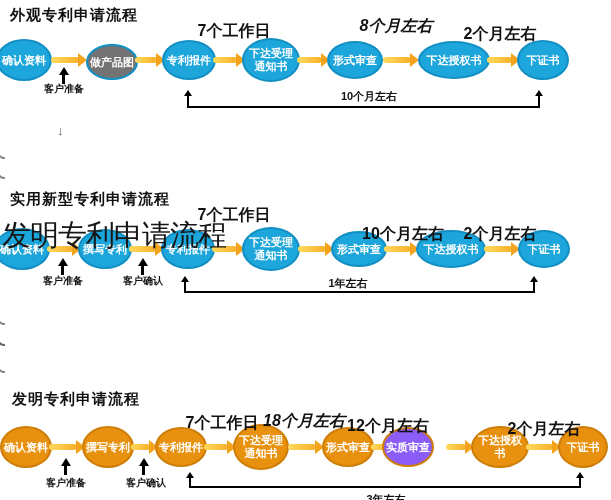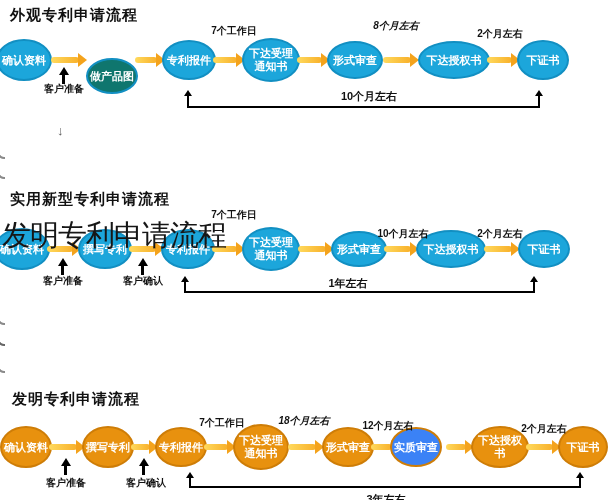--- a/index.html
+++ b/index.html
@@ -23,21 +23,21 @@
   }
   .flow-arrow .head{
     position:absolute;right:0;top:1px;width:0;height:0;
     border-top:7px solid transparent;border-bottom:7px solid transparent;
     border-left:9px solid #F4A31C;
   }
   .time-label,.note-label,.bracket-label{
     position:absolute;transform:translate(-50%,-50%);font-weight:bold;
     color:#111;white-space:nowrap;
   }
-  .time-label{font-size:10px;}
+  .time-label{font-size:16px;}
   .note-label{font-size:10px;}
   .bracket-label{font-size:11px;}
   .up-arrow{position:absolute;width:11px;}
   .up-arrow .head{
     width:0;height:0;margin:0 auto;
     border-left:5px solid transparent;border-right:5px solid transparent;
     border-bottom:8px solid #000;
   }
   .up-arrow .stem{width:3px;height:9px;background:#000;margin:0 auto;}
   .hline{position:absolute;height:2px;background:#000;}
@@ -70,21 +70,21 @@
   <div class="hook" style="top:315px;"></div>
   <div class="hook" style="top:336px;border-color:#666;"></div>
   <div class="hook" style="top:363px;"></div>
 <div class="flow">
       <div class="flow-title" style="left: 10px; top: 6px;">外观专利申请流程</div>
       <div class="node" style="left: -4px; top: 39px; width: 56px; height: 42px; background: rgb(28, 166, 219); border: 2px solid rgb(18, 143, 194);">确认资料</div>
       <div class="flow-arrow" style="left: 51px; top: 52px; width: 36px;">
         <div class="bar"></div>
         <div class="head"></div>
       </div>
-      <div class="node" style="left: 86px; top: 58px; width: 52px; height: 36px; background: #0f766e; border: 2px solid rgb(18, 143, 194);">做产品图</div>
+      <div class="node" style="left: 86px; top: 44px; width: 52px; height: 36px; background: #737373; border: 2px solid rgb(18, 143, 194);">做产品图</div>
       <div class="flow-arrow" style="left: 135px; top: 52px; width: 30px;">
         <div class="bar"></div>
         <div class="head"></div>
       </div>
       <div class="node" style="left: 162px; top: 40px; width: 54px; height: 40px; background: rgb(28, 166, 219); border: 2px solid rgb(18, 143, 194);">专利报件</div>
       <div class="flow-arrow" style="left: 213px; top: 52px; width: 32px;">
         <div class="bar"></div>
         <div class="head"></div>
       </div>
       <div class="node" style="left: 242px; top: 38px; width: 58px; height: 44px; background: rgb(28, 166, 219); border: 2px solid rgb(18, 143, 194);">下达受理<br>通知书</div>
@@ -191,21 +191,21 @@
       <div class="node" style="left: 233px; top: 424px; width: 56px; height: 46px; background: rgb(232, 145, 14); border: 2px solid rgb(206, 125, 7);">下达受理<br>通知书</div>
       <div class="flow-arrow" style="left: 287.5px; top: 439px; width: 36px;">
         <div class="bar"></div>
         <div class="head"></div>
       </div>
       <div class="node" style="left: 322px; top: 427px; width: 52px; height: 40px; background: rgb(232, 145, 14); border: 2px solid rgb(206, 125, 7);">形式审查</div>
       <div class="flow-arrow" style="left: 371px; top: 439px; width: 29px;">
         <div class="bar"></div>
         <div class="head"></div>
       </div>
-      <div class="node" style="left: 390px; top: 427px; width: 52px; height: 40px; background: #3b82f6; border: 2px solid rgb(206, 125, 7);">实质审查</div>
+      <div class="node" style="left: 382px; top: 427px; width: 52px; height: 40px; background: #8b5cf6; border: 2px solid rgb(206, 125, 7);">实质审查</div>
       <div class="flow-arrow" style="left: 446px; top: 439px; width: 28px;">
         <div class="bar"></div>
         <div class="head"></div>
       </div>
       <div class="node" style="left: 471px; top: 426px; width: 58px; height: 42px; background: rgb(232, 145, 14); border: 2px solid rgb(206, 125, 7);">下达授权书</div>
       <div class="flow-arrow" style="left: 526px; top: 439px; width: 35px;">
         <div class="bar"></div>
         <div class="head"></div>
       </div>
       <div class="node" style="left: 558px; top: 426px; width: 50px; height: 42px; background: rgb(232, 145, 14); border: 2px solid rgb(206, 125, 7);">下证书</div>

